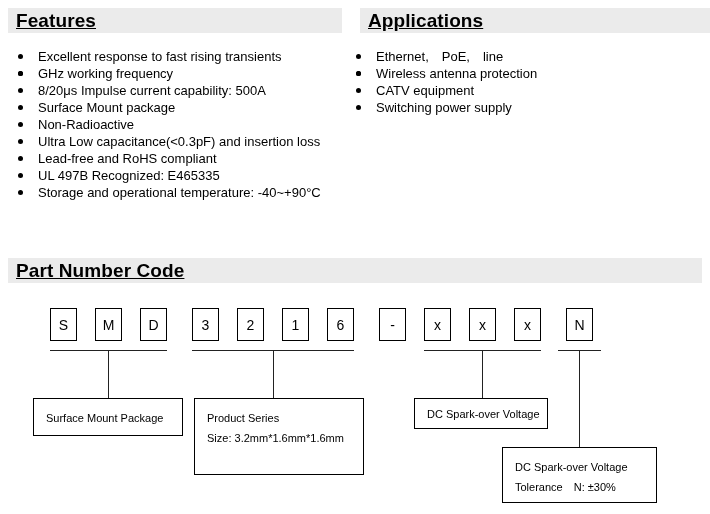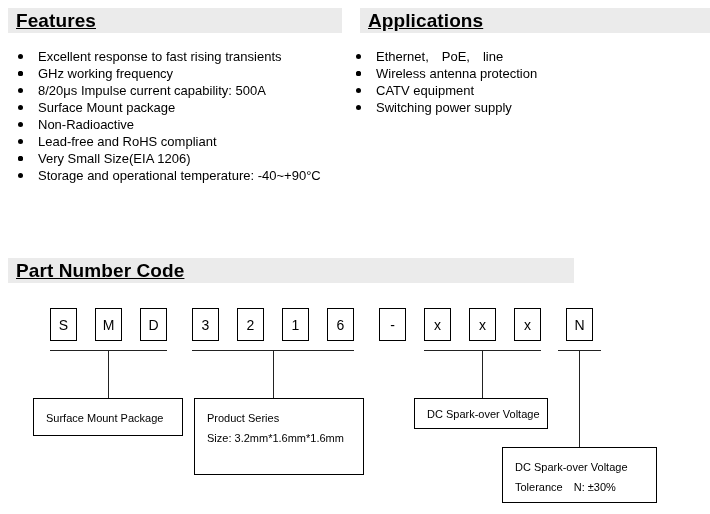--- a/index.html
+++ b/index.html
@@ -27,21 +27,21 @@
     font-size: 19px;
     font-weight: bold;
     color: #000;
     padding-left: 8px;
     letter-spacing: 0.1px;
     text-decoration: underline;
   }
 
   #features-bar    { left: 8px;   top: 8px;   width: 334px; height: 25px; }
   #applications-bar{ left: 360px; top: 8px;   width: 412px; height: 25px; }
-  #pnc-bar         { left: 8px;   top: 258px; width: 566px; height: 25px; }
+  #pnc-bar         { left: 8px;   top: 258px; width: 694px; height: 25px; }
 
   
   .bullet-list {
     position: absolute;
     list-style: none;
     margin: 0;
     padding: 0;
   }
   #features-list     { left: 14px;  top: 48px; width: 330px; }
   #applications-list { left: 352px; top: 48px; width: 345px; }
@@ -116,23 +116,23 @@
 <div class="section-bar" id="features-bar">
   <span class="section-title">Features</span>
 </div>
 <ul class="bullet-list" id="features-list">
   <li class="bullet-item"><span class="bullet-dot"></span><span>Excellent response to fast rising transients</span></li>
   <li class="bullet-item"><span class="bullet-dot"></span></li>
   <li class="bullet-item"><span class="bullet-dot"></span><span>GHz working frequency</span></li>
   <li class="bullet-item"><span class="bullet-dot"></span><span>8/20μs Impulse current capability: 500A</span></li>
   <li class="bullet-item"><span class="bullet-dot"></span><span>Surface Mount package</span></li>
   <li class="bullet-item"><span class="bullet-dot"></span><span>Non-Radioactive</span></li>
+  <li class="bullet-item"><span class="bullet-dot"></span><span>Ultra Low capacitance(&lt;0.3pF) and insertion loss</span></li>
   <li class="bullet-item"><span class="bullet-dot"></span><span>Lead-free and RoHS compliant</span></li>
-  <li class="bullet-item"><span class="bullet-dot"></span></li>
-  <li class="bullet-item"><span class="bullet-dot"></span><span>Very Small Size(EIA 1206)</span></li>
+  <li class="bullet-item"><span class="bullet-dot"></span><span>UL 497B Recognized: E465335</span></li>
   <li class="bullet-item"><span class="bullet-dot"></span><span>Storage and operational temperature: -40~+90°C</span></li>
 </ul>
 
 <div class="section-bar" id="applications-bar">
   <span class="section-title">Applications</span>
 </div>
 <ul class="bullet-list" id="applications-list">
   <li class="bullet-item"><span class="bullet-dot"></span><span>Ethernet, PoE, line</span></li>
   <li class="bullet-item"><span class="bullet-dot"></span></li>
   <li class="bullet-item"><span class="bullet-dot"></span><span>Wireless antenna protection</span></li>

